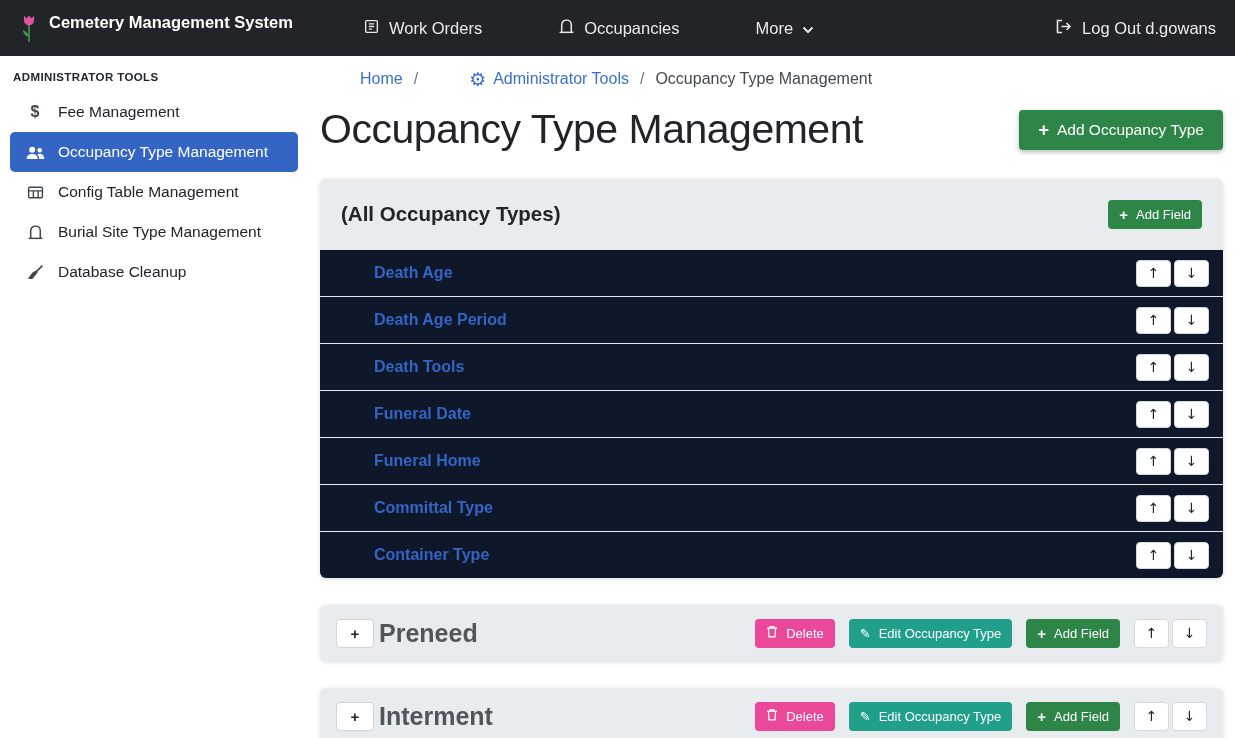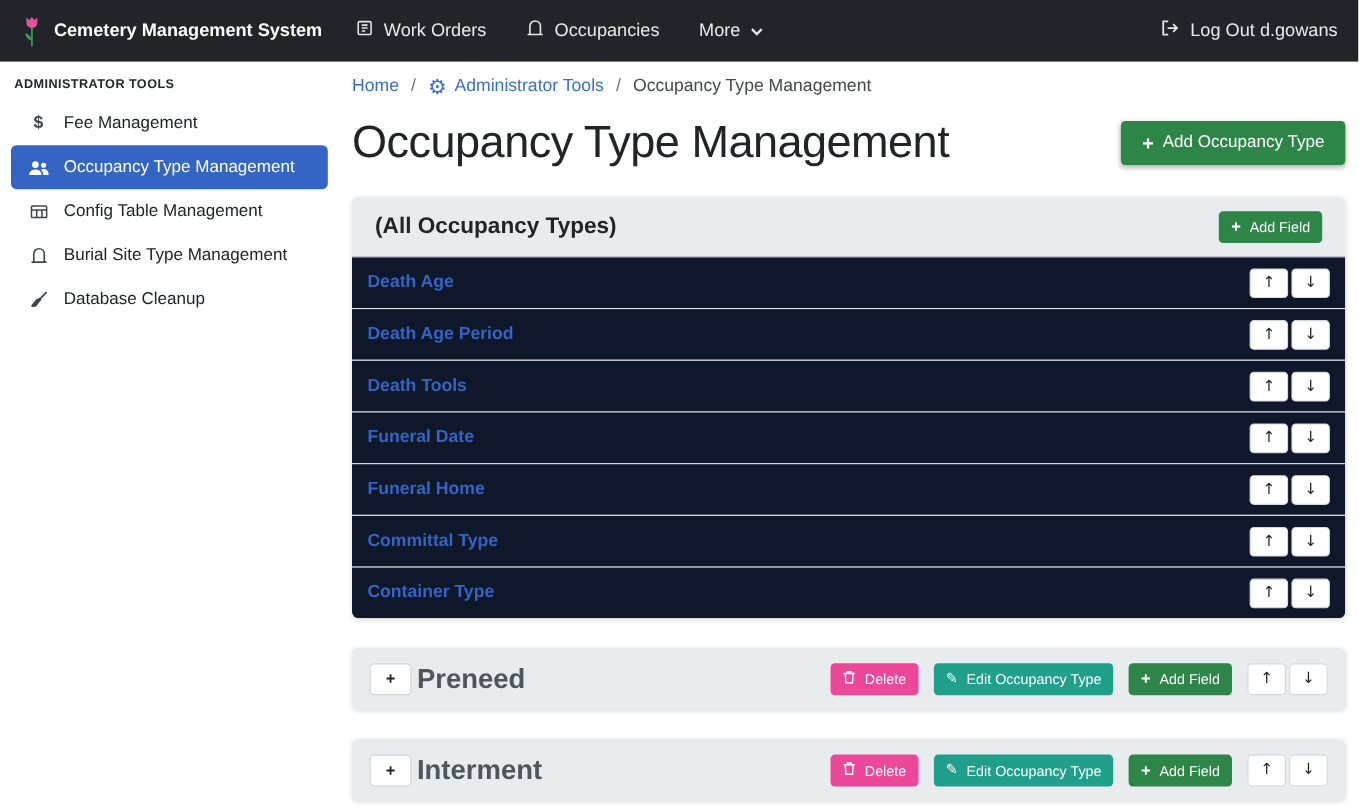--- a/index.html
+++ b/index.html
@@ -1,24 +1,24 @@
 <!DOCTYPE html>
 <html><head>
 <meta charset="utf-8">
 <style>
   * { margin:0; padding:0; box-sizing:border-box; }
   html,body { width:1235px; height:738px; overflow:hidden; background:#fff;
     font-family:"Liberation Sans","DejaVu Sans",sans-serif; color:#212529; }
-  a { text-decoration:none; }
+  a { text-decoration:none;margin-left:40px; }
   button { cursor:pointer; font-family:inherit; }
 
   
   .navbar { height:56px; background:#212529; display:flex; align-items:center;
     padding:0 19px; color:#fff; }
-  .brand { display:flex; align-items:center; gap:10px; font-weight:700;
+  .brand { display:flex; gap:10px; font-weight:700;
     font-size:16.5px; color:#fff; cursor:pointer; }
   .nav-links { display:flex; align-items:center; gap:36px; margin-left:30px; }
   .nav-link { display:flex; align-items:center; gap:9px; color:rgba(255,255,255,.9);
     font-size:16.5px; cursor:pointer; }
   .nav-right { margin-left:auto; }
 
   
   .layout { display:flex; height:682px; }
   .sidebar { width:308px; flex-shrink:0; padding-top:2px; }
   .side-heading { padding:13px 13px 9px; font-size:11.5px; font-weight:700;
@@ -53,21 +53,21 @@
   .btn-red { background:#ec4899; }
   .btn-teal { background:#20a08a; }
   .plus-glyph { font-weight:700; font-size:15px; line-height:1; }
   .btn-lg .plus-glyph { font-size:18px; }
   .pencil-glyph { font-family:"DejaVu Sans",sans-serif; font-size:13px; line-height:1; }
 
   
   .card { margin-top:26px; border-radius:6px; overflow:hidden;
     box-shadow:0 1px 5px rgba(0,0,0,.14); background:#fff; }
   .card-header { background:#e9ecef; display:flex; align-items:center;
-    justify-content:space-between; padding:12px 21px; height:54px; }
+    justify-content:space-between; padding:12px 21px; height:70px; }
   .card-title { font-size:20.5px; font-weight:600; color:#212529; }
   .field-row { display:flex; justify-content:space-between; align-items:center;
     padding:9px 14px; border-top:1px solid #e6e9ec; background:#0f172a; height:47px; }
   .field-link { color:#3464c4; font-weight:700; font-size:16px; cursor:pointer; }
   .arrow-group { display:flex; gap:3px; }
   .arrow-btn { width:35px; height:27px; background:#fff; border:1px solid #d4d9de;
     border-radius:4px; color:#212529; font-size:14px; display:flex; align-items:center;
     justify-content:center; font-family:"DejaVu Sans",sans-serif; }
 
   

